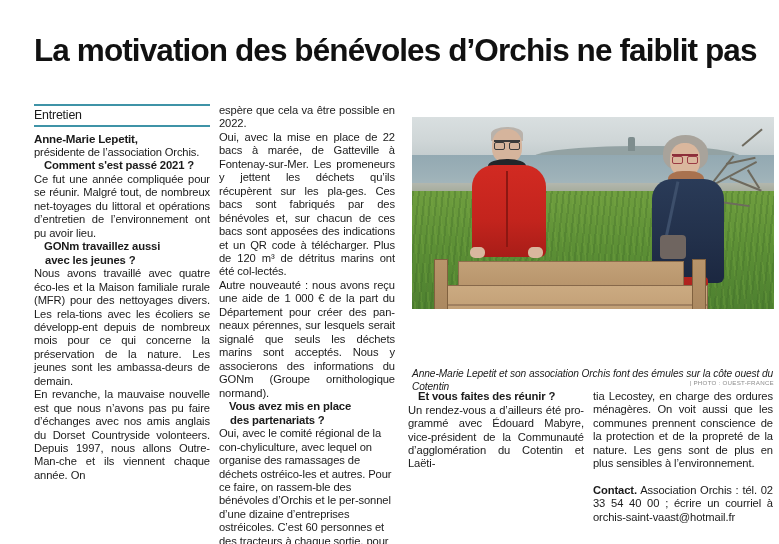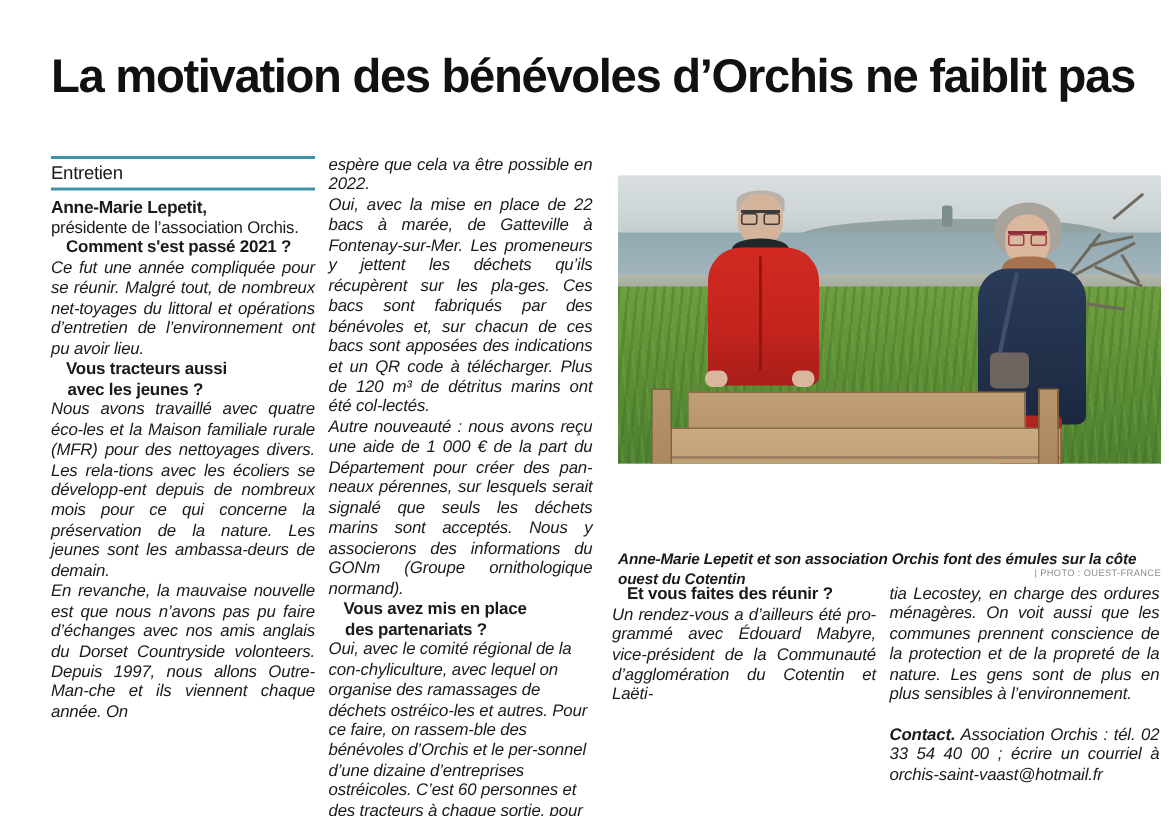--- a/index.html
+++ b/index.html
@@ -118,21 +118,21 @@
     font-size: 11.3px;
     line-height: 13.6px;
     margin: 11px 0 0 0;
     text-align: left;
     padding-left: 10px;
     letter-spacing: -0.15px;
   }
   .question.tight { margin-top: 10px; }
   .question .l2 { display: block; padding-left: 1px; }
 
-  .para { margin-top: 0; font-style: italic; }
+  .para { margin-top: 0; }
 
   
   .photo-wrap {
     position: absolute;
     left: 412px;
     top: 117px;
     width: 362px;
     height: 192px;
     overflow: hidden;
   }
@@ -288,21 +288,20 @@
   .caption {
     position: absolute;
     left: 412px;
     top: 358px;
     width: 362px;
     font-size: 10.2px;
     line-height: 12.4px;
     font-style: italic;
     letter-spacing: -0.1px;
     color: #1a1a1a;
-    font-weight: bold;
   }
   .credit {
     position: absolute;
     left: 412px;
     top: 373px;
     width: 362px;
     text-align: right;
     font-size: 6.2px;
     letter-spacing: 0.25px;
     color: #8d8d8d;
@@ -328,21 +327,21 @@
       <div class="rubric-label">Entretien</div>
       <div class="rule-bottom"></div>
     </div>
 
     <p class="interviewee">Anne-Marie Lepetit,</p>
     <p class="interviewee-role">présidente de l’association Orchis.</p>
 
     <p class="question">Comment s'est passé 2021 ?</p>
     <p class="para">Ce fut une année compliquée pour se réunir. Malgré tout, de nombreux net-toyages du littoral et opérations d’entretien de l’environnement ont pu avoir lieu.</p>
 
-    <p class="question"><span>Vous tracteurs aussi</span><span class="l2">avec les jeunes ?</span></p>
+    <p class="question"><span>GONm travaillez aussi</span><span class="l2">avec les jeunes ?</span></p>
     <p class="para">Nous avons travaillé avec quatre éco-les et la Maison familiale rurale (MFR) pour des nettoyages divers. Les rela-tions avec les écoliers se développ-ent depuis de nombreux mois pour ce qui concerne la préservation de la nature. Les jeunes sont les ambassa-deurs de demain.</p>
     <p class="para">En revanche, la mauvaise nouvelle est que nous n’avons pas pu faire d’échanges avec nos amis anglais du Dorset Countryside volonteers. Depuis 1997, nous allons Outre-Man-che et ils viennent chaque année. On</p>
   </div>
 
   <div class="col col2">
     <p class="para">espère que cela va être possible en 2022.</p>
 
     <p class="para">Oui, avec la mise en place de 22 bacs à marée, de Gatteville à Fontenay-sur-Mer. Les promeneurs y jettent les déchets qu’ils récupèrent sur les pla-ges. Ces bacs sont fabriqués par des bénévoles et, sur chacun de ces bacs sont apposées des indications et un QR code à télécharger. Plus de 120 m³ de détritus marins ont été col-lectés.</p>
     <p class="para">Autre nouveauté : nous avons reçu une aide de 1 000 € de la part du Département pour créer des pan-neaux pérennes, sur lesquels serait signalé que seuls les déchets marins sont acceptés. Nous y associerons des informations du GONm (Groupe ornithologique normand).</p>
 

